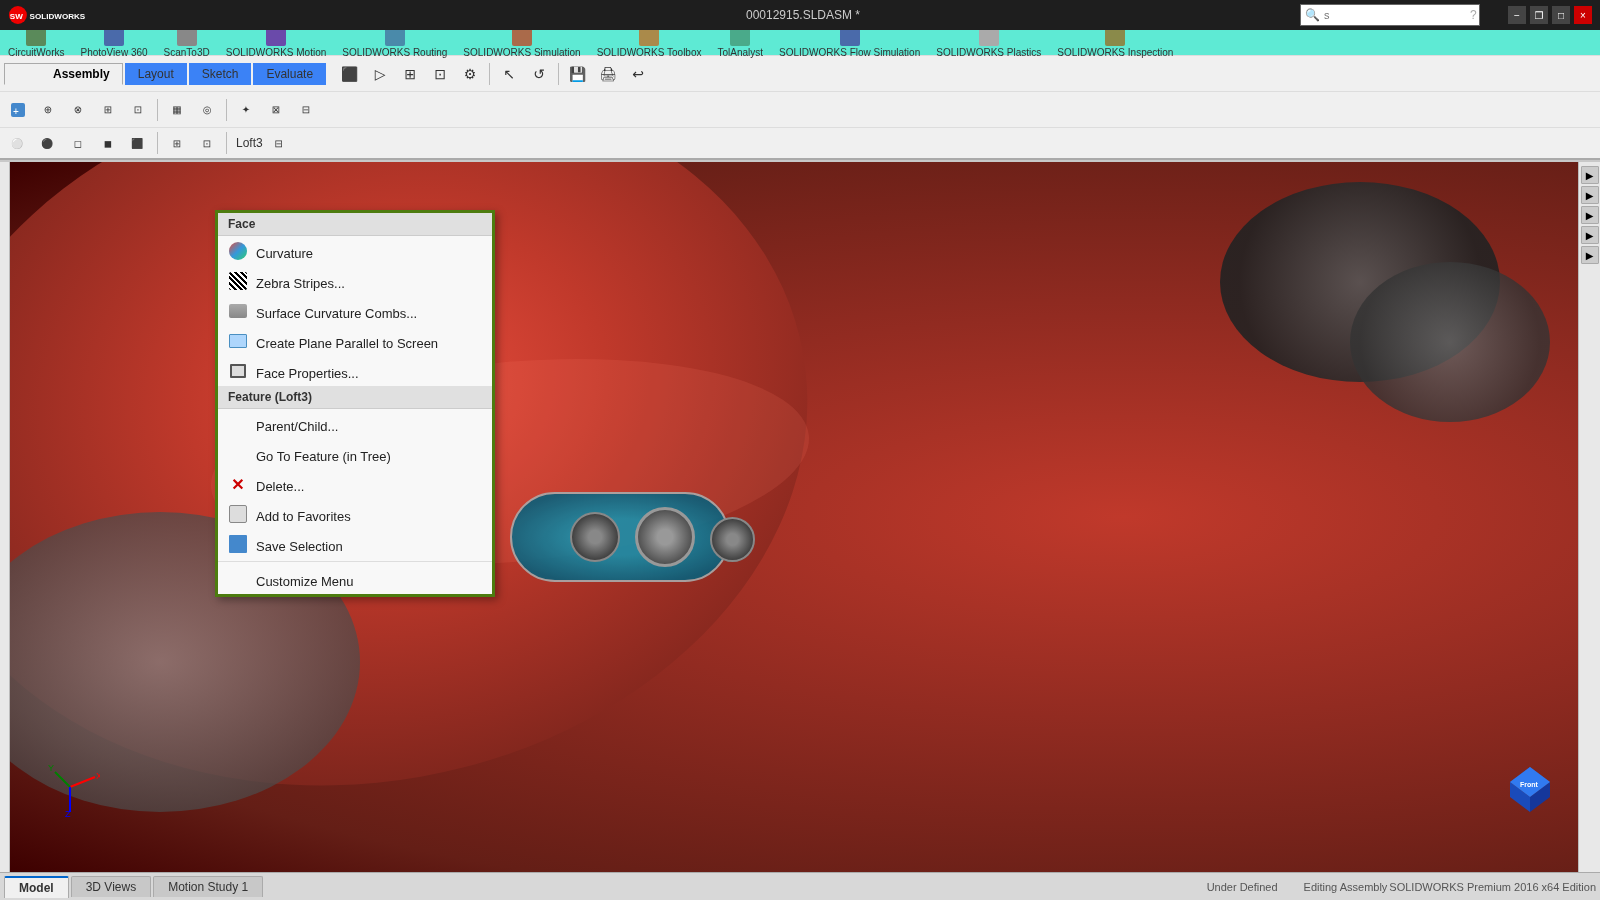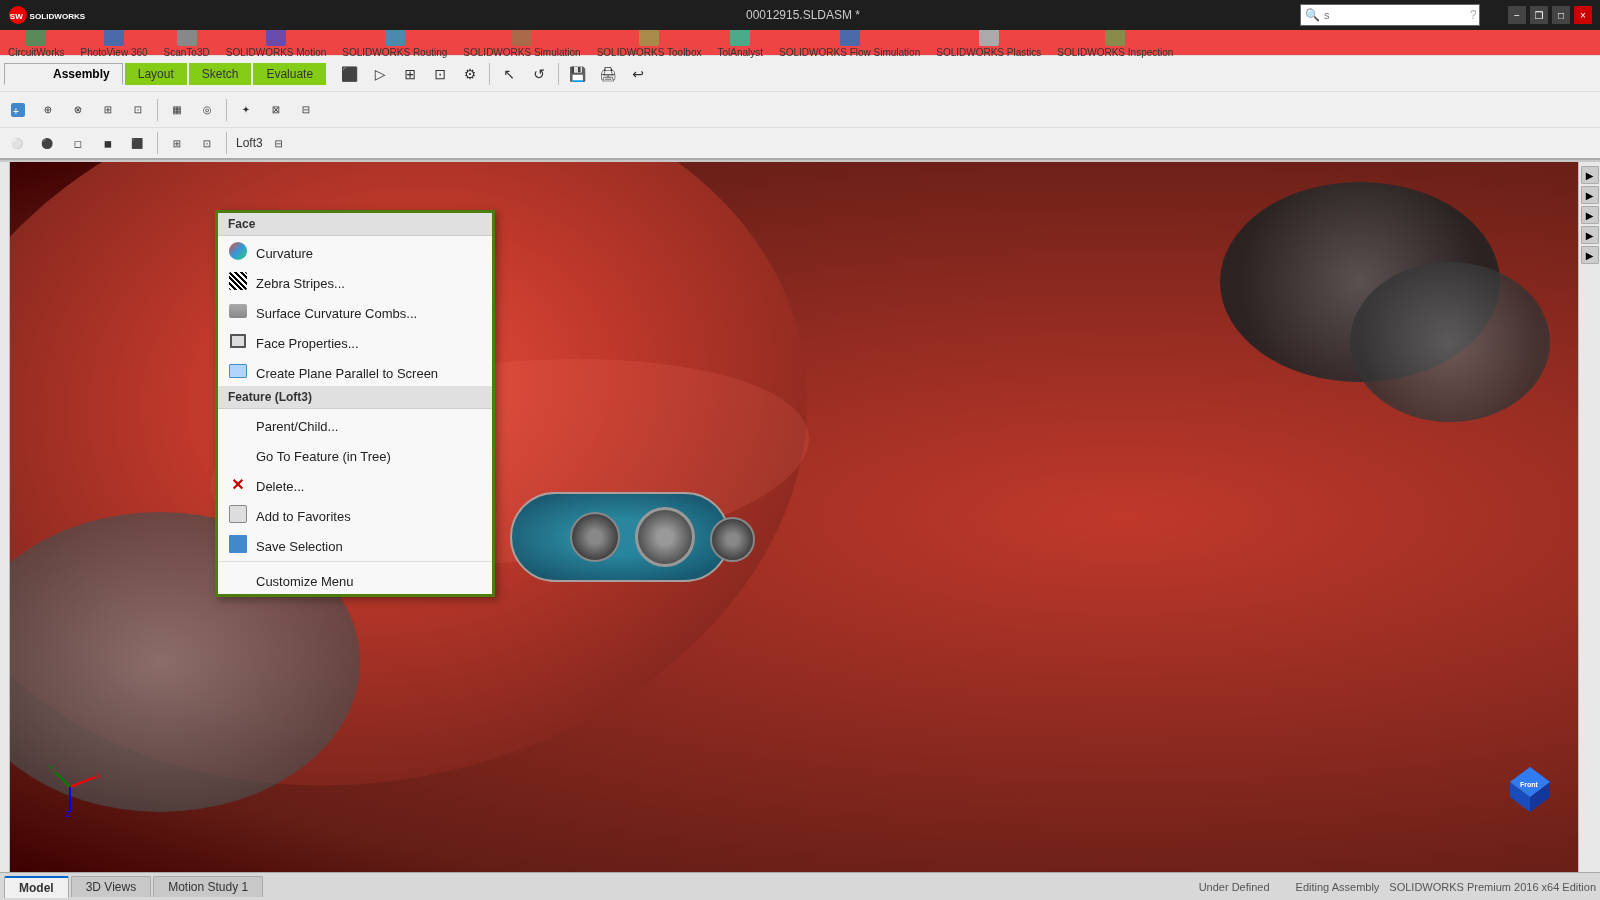--- a/index.html
+++ b/index.html
@@ -52,38 +52,38 @@
       cursor: pointer;
       display: flex; align-items: center; justify-content: center;
     }
     #title-bar .win-btn.close { background: #c00; }
     .ribbon-tab {
       padding: 4px 12px;
       font-size: 12px;
       cursor: pointer;
       border: 1px solid transparent;
       border-bottom: none;
-      background: #84cc16;
+      background: #3b82f6;
       color: #333;
       height: 22px;
       display: flex; align-items: center;
     }
     .ribbon-tab.active {
       background: #f0f0f0;
       border-color: #aaa;
       border-bottom: 1px solid #f0f0f0;
       color: #000;
       font-weight: bold;
       padding-left: 48px;
     }
 
     
     #addin-bar {
       height: 26px;
-      background: #ef4444;
+      background: #5eead4;
       display: flex;
       align-items: center;
       padding: 2px 8px;
       gap: 16px;
       border-bottom: 1px solid #ddd;
       position: absolute;
       top: 30px; left: 0; right: 0;
       z-index: 95;
     }
     .addin-item {
@@ -588,30 +588,30 @@
 
   <div class="ctx-item">
     <span class="ctx-icon">
       <div class="icon-surface"></div>
     </span>
     <span class="ctx-label">Surface Curvature Combs...</span>
   </div>
 
   <div class="ctx-item">
     <span class="ctx-icon">
+      <div class="icon-plane"></div>
+    </span>
+    <span class="ctx-label">Create Plane Parallel to Screen</span>
+  </div>
+
+  <div class="ctx-item">
+    <span class="ctx-icon">
       <div class="icon-face"></div>
     </span>
     <span class="ctx-label">Face Properties...</span>
-  </div>
-
-  <div class="ctx-item">
-    <span class="ctx-icon">
-      <div class="icon-plane"></div>
-    </span>
-    <span class="ctx-label">Create Plane Parallel to Screen</span>
   </div>
 
   <div class="ctx-section-header">Feature (Loft3)</div>
 
   <div class="ctx-item">
     <span class="ctx-icon"></span>
     <span class="ctx-label">Parent/Child...</span>
   </div>
 
   <div class="ctx-item">
@@ -647,15 +647,15 @@
     <span class="ctx-label">Customize Menu</span>
   </div>
 </div>
 
 <div id="bottom-tabs">
   <div class="bottom-tab active">Model</div>
   <div class="bottom-tab">3D Views</div>
   <div class="bottom-tab">Motion Study 1</div>
   <div style="flex:1"></div>
   <span style="font-size:11px; color:#555; margin-right:24px;">Under Defined</span>
-  <span style="font-size:11px; color:#555; margin-right:8px;">Editing Assembly</span>
+  <span style="font-size:11px; color:#555; ">Editing Assembly</span>
   <span style="font-size:11px; color:#555;">SOLIDWORKS Premium 2016 x64 Edition</span>
 </div>
 
 </body></html>

